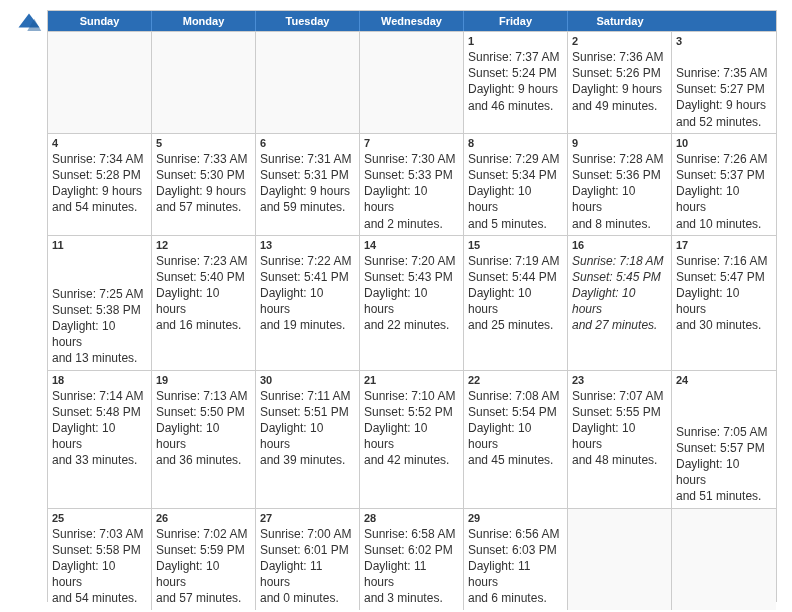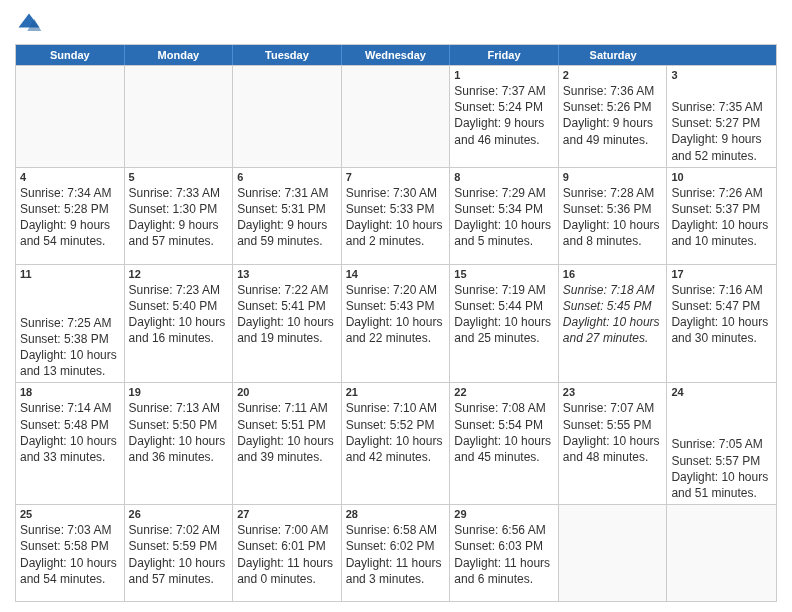--- a/index.html
+++ b/index.html
@@ -8,21 +8,20 @@
       background: #fff;
       width: 792px;
       height: 612px;
       overflow: hidden;
     }
     .page {
       width: 792px;
       height: 612px;
       padding: 10px 15px 10px 15px;
       display: flex;
-      flex-direction: column;
     }
     .header {
       display: flex;
       align-items: flex-start;
       justify-content: space-between;
       margin-bottom: 6px;
     }
     .logo {
       display: flex;
       align-items: center;
@@ -177,21 +176,21 @@
           <div class="cal-cell">
             <div class="day-num">4</div>
             <div class="day-info" style="white-space: pre-line;">Sunrise: 7:34 AM
 Sunset: 5:28 PM
 Daylight: 9 hours
 and 54 minutes.</div>
           </div>
           <div class="cal-cell">
             <div class="day-num">5</div>
             <div class="day-info" style="white-space: pre-line;">Sunrise: 7:33 AM
-Sunset: 1:30 PM
+Sunset: 5:30 PM
 Daylight: 9 hours
 and 57 minutes.</div>
           </div>
           <div class="cal-cell">
             <div class="day-num">6</div>
             <div class="day-info" style="white-space: pre-line;">Sunrise: 7:31 AM
 Sunset: 5:31 PM
 Daylight: 9 hours
 and 59 minutes.</div>
           </div>
@@ -284,21 +283,21 @@
 and 33 minutes.</div>
           </div>
           <div class="cal-cell">
             <div class="day-num">19</div>
             <div class="day-info" style="white-space: pre-line;">Sunrise: 7:13 AM
 Sunset: 5:50 PM
 Daylight: 10 hours
 and 36 minutes.</div>
           </div>
           <div class="cal-cell">
-            <div class="day-num">20</div>
+            <div class="day-num">30</div>
             <div class="day-info" style="white-space: pre-line;">Sunrise: 7:11 AM
 Sunset: 5:51 PM
 Daylight: 10 hours
 and 39 minutes.</div>
           </div>
           <div class="cal-cell">
             <div class="day-num">21</div>
             <div class="day-info" style="white-space: pre-line;">Sunrise: 7:10 AM
 Sunset: 5:52 PM
 Daylight: 10 hours

